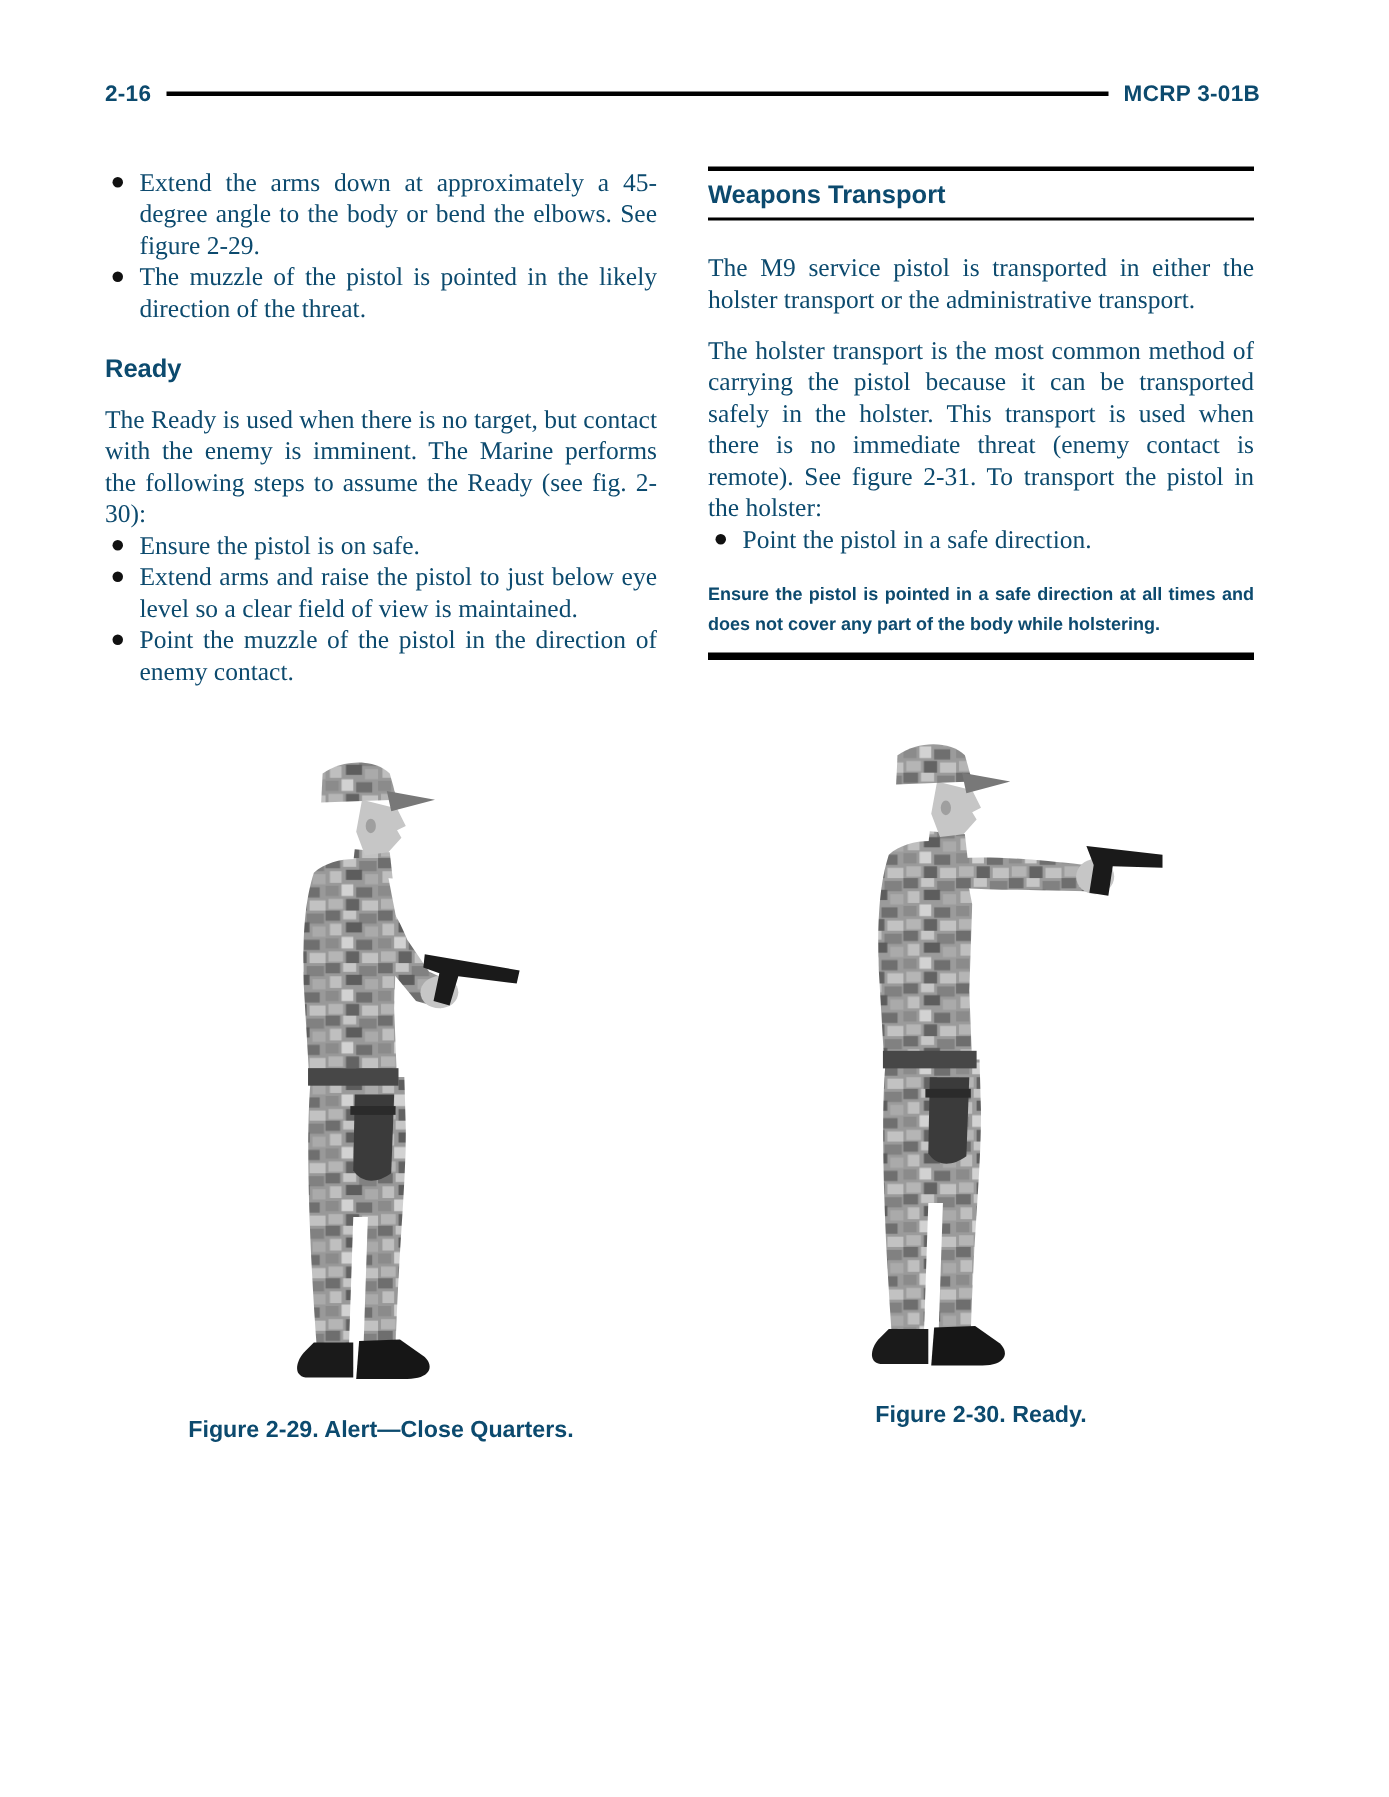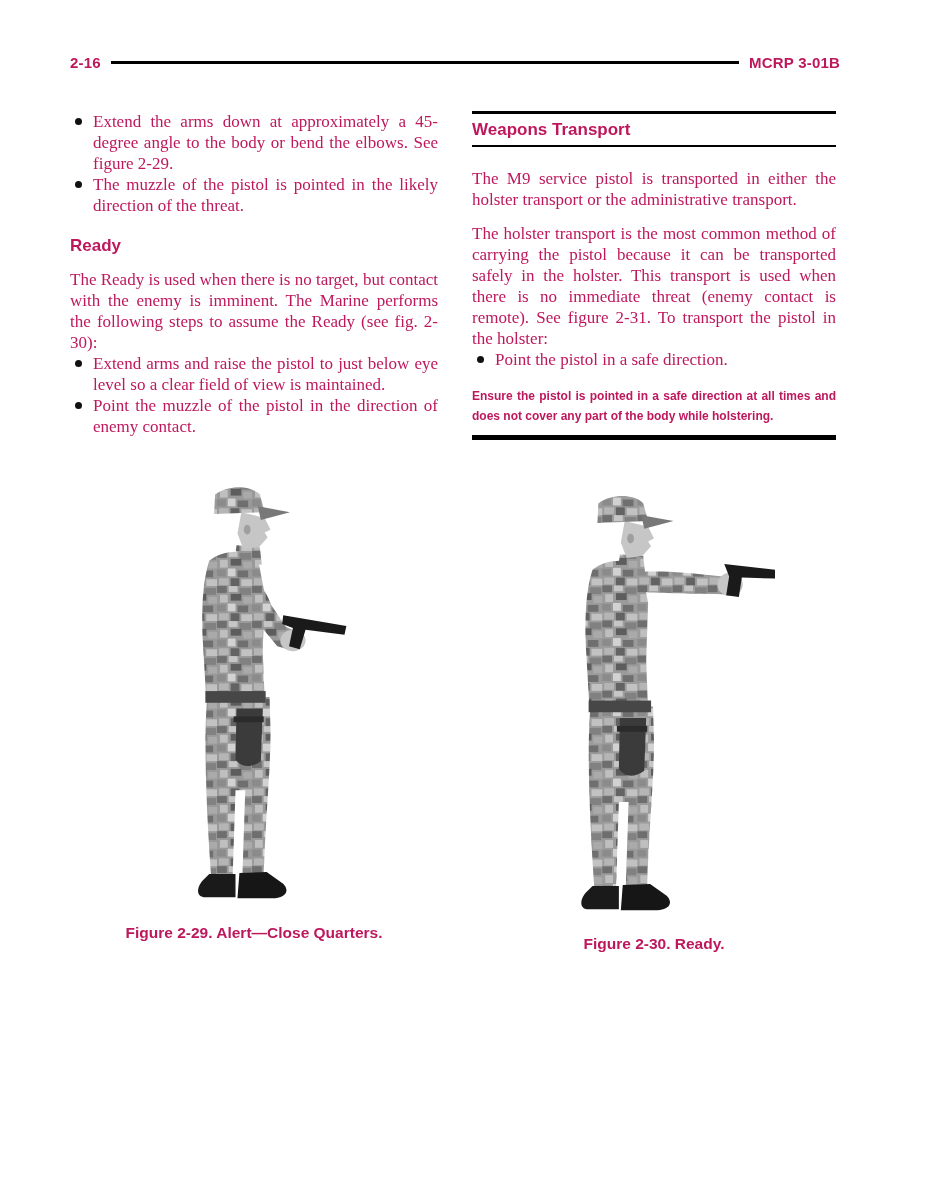--- a/index.html
+++ b/index.html
@@ -1,21 +1,21 @@
 <!DOCTYPE html>
 <html><head>
 <meta charset="utf-8">
 <style>
   html,body{margin:0;padding:0;background:#e8e8e8;}
   .page{
     position:relative;
     width:926px;height:1198px;
     margin:0 auto;
     background:#ffffff;
-    color:#be185d;
+    color:#0c4a6e;
     overflow:hidden;
     font-family:"Liberation Serif","DejaVu Serif",serif;
   }
   
   .hdr{
     display:flex;align-items:center;
     padding:54px 86px 0 70px;
     font-family:"Liberation Sans","DejaVu Sans",sans-serif;
     font-weight:bold;font-size:15px;letter-spacing:.2px;
   }
@@ -102,20 +102,24 @@
           <span class="dot"></span>
           <span>The muzzle of the pistol is pointed in the likely direction of the threat.</span>
         </li>
       </ul>
 
       <div class="sans-h ready-head">Ready</div>
 
       <p class="body-txt ready-para">The Ready is used when there is no target, but contact with the enemy is imminent. The Marine performs the following steps to assume the Ready (see fig. 2-30):</p>
 
       <ul class="blt body-txt ready-list">
+        <li>
+          <span class="dot"></span>
+          <span>Ensure the pistol is on safe.</span>
+        </li>
         <li>
           <span class="dot"></span>
           <span>Extend arms and raise the pistol to just below eye level so a clear field of view is maintained.</span>
         </li>
         <li>
           <span class="dot"></span>
           <span>Point the muzzle of the pistol in the direction of enemy contact.</span>
         </li>
       </ul>
 

